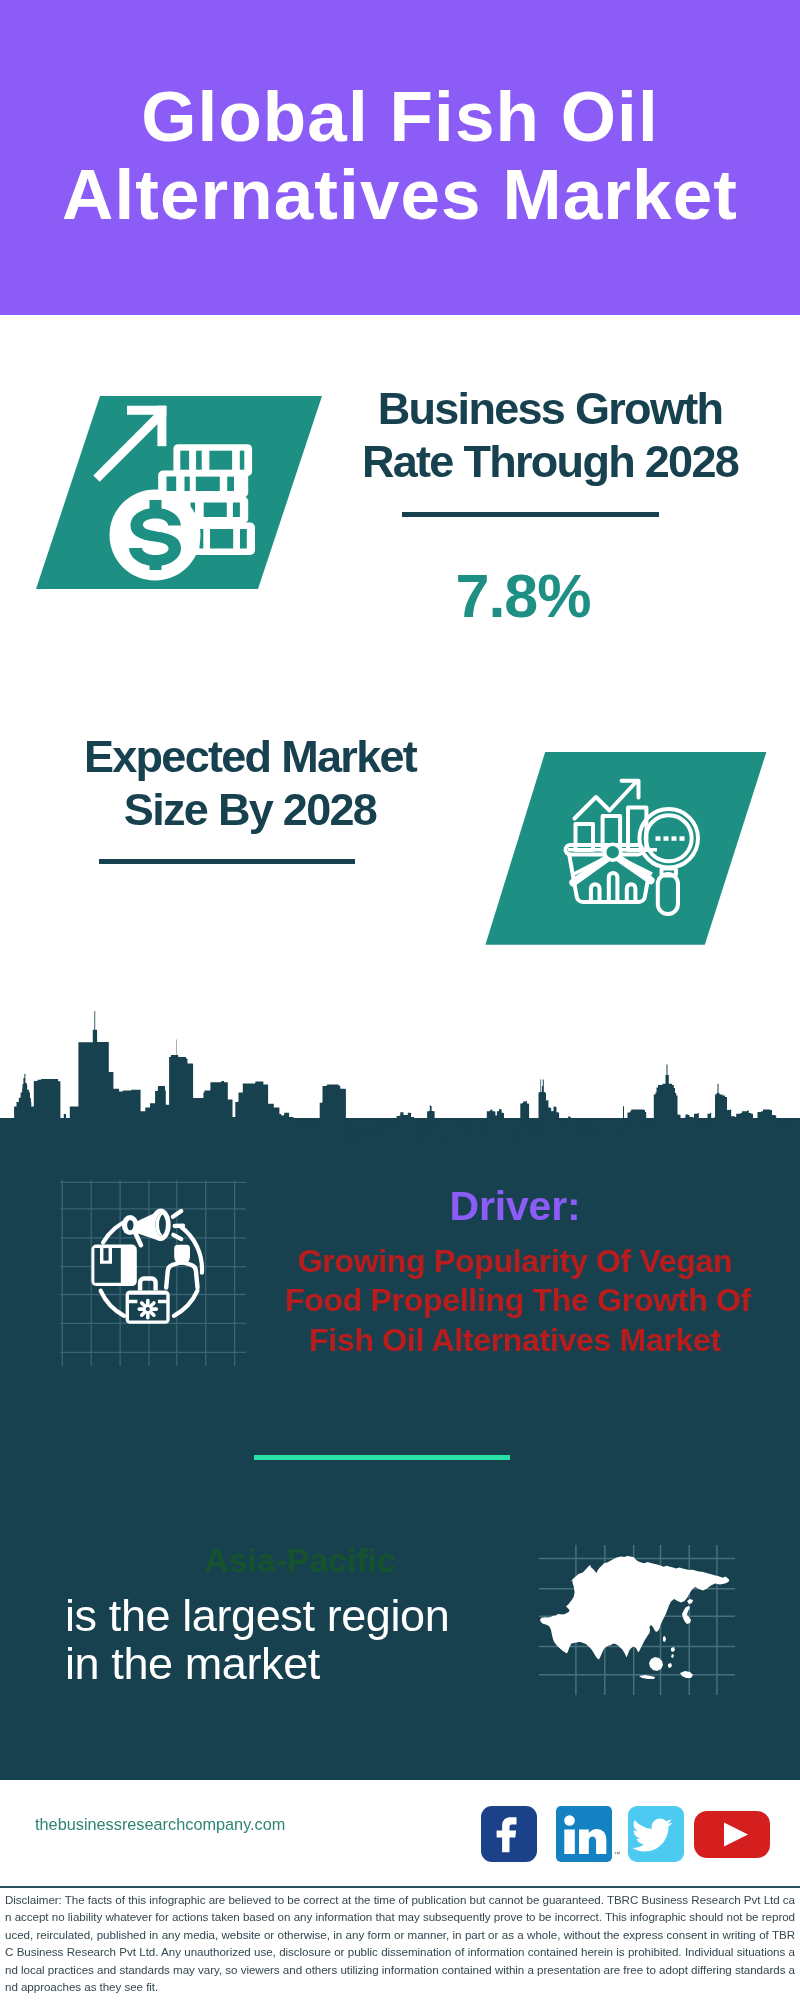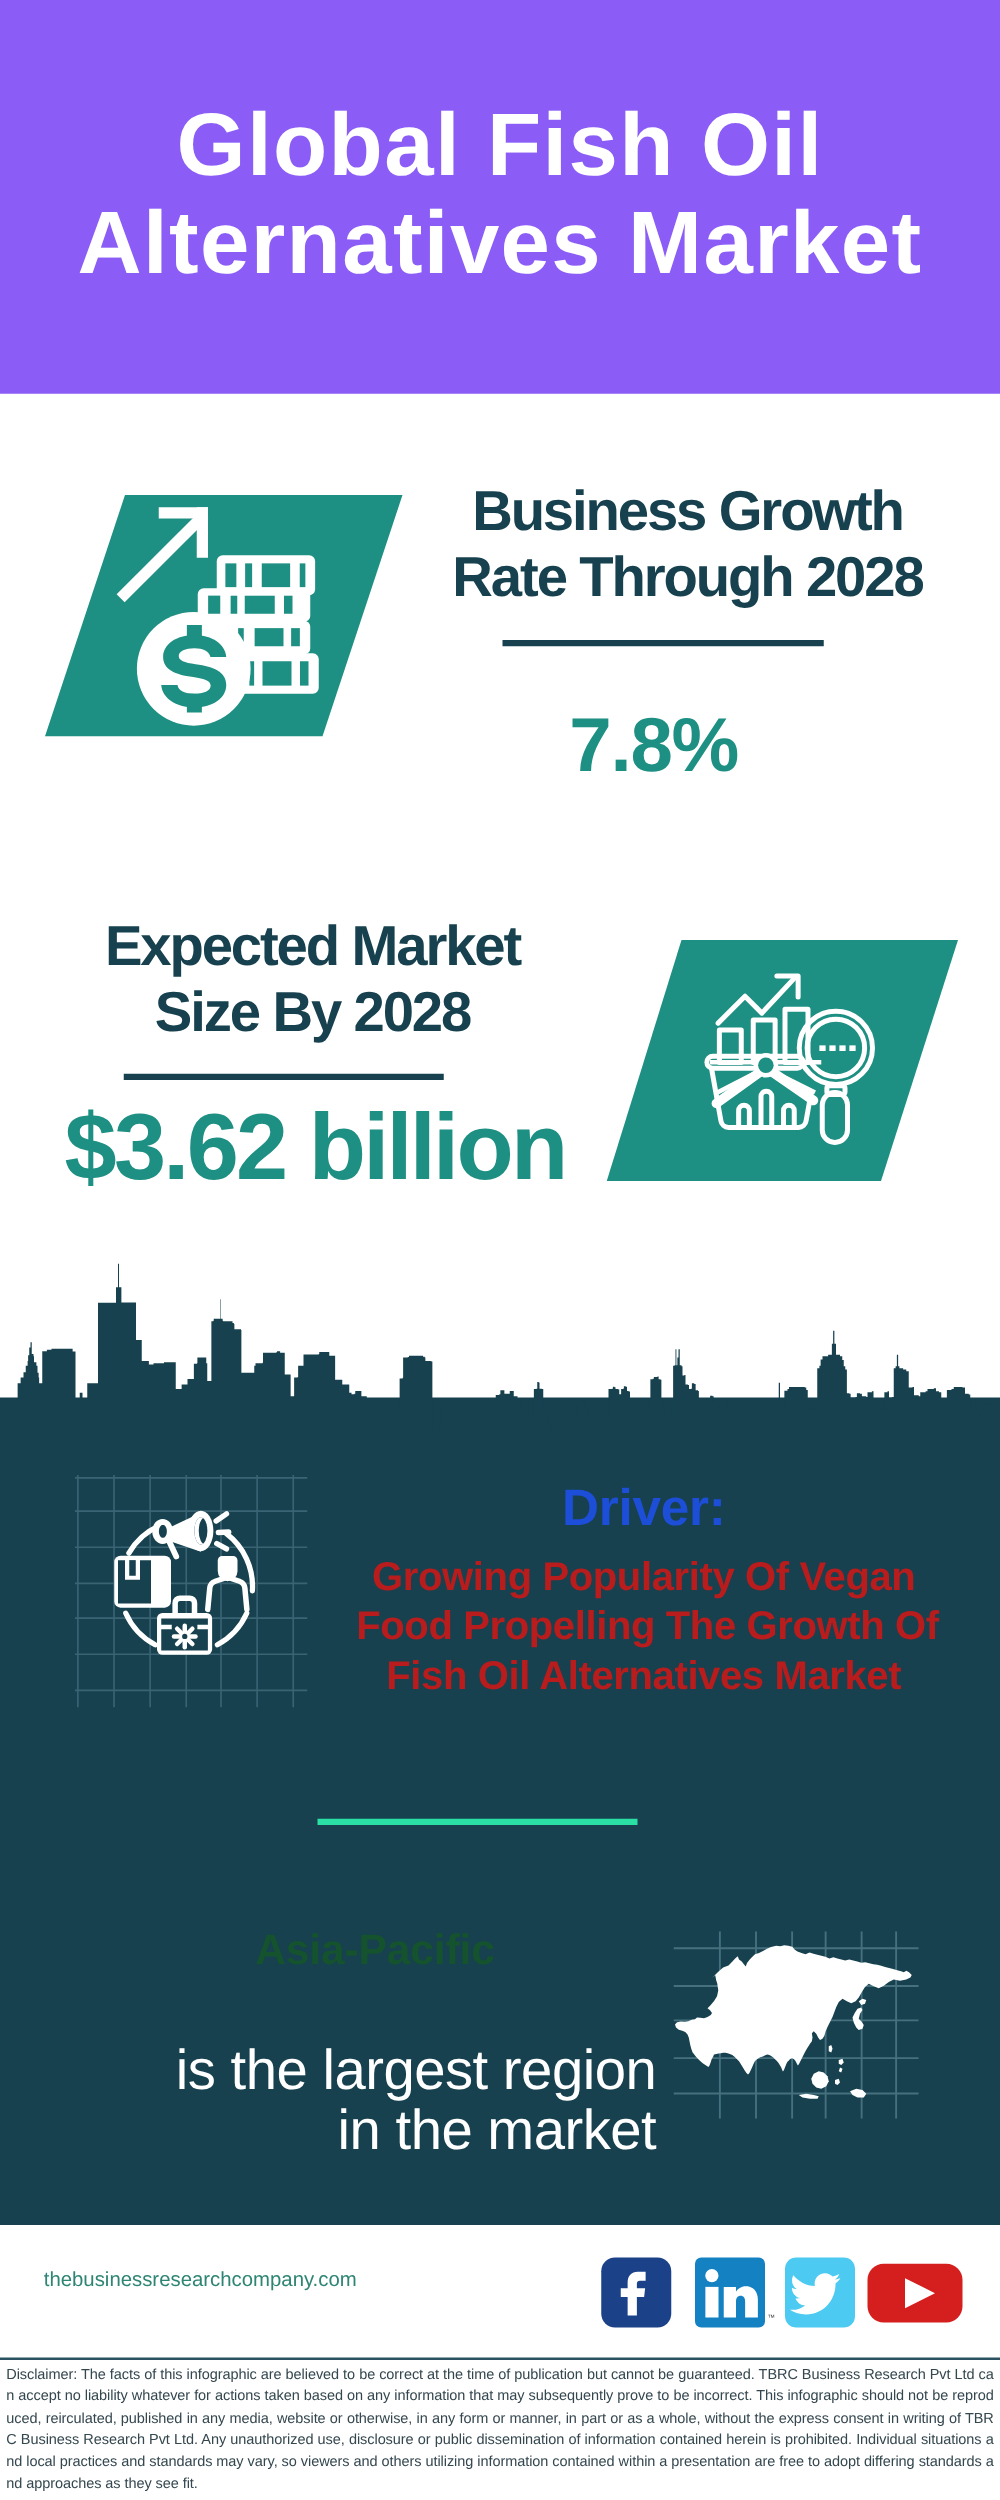--- a/index.html
+++ b/index.html
@@ -20,30 +20,30 @@
       line-height:53px;text-align:center;letter-spacing:-1.7px;}
   .stat-rule{position:absolute;height:4.5px;background:#17414f;}
   .stat-value{position:absolute;color:#1e9083;font-size:61px;font-weight:bold;
       text-align:center;line-height:100px;letter-spacing:-1px;}
   .stat-value.sm{font-size:75px;line-height:82px;letter-spacing:-2.2px;}
 
   
   .dark{position:absolute;left:0;top:1118px;width:800px;height:662px;background:#17414f;}
   .skyline{position:absolute;left:0;top:1000px;width:800px;height:160px;z-index:2;}
 
-  .driver-head{position:absolute;color:#1d4ed8;font-size:41px;font-weight:bold;
+  .driver-head{position:absolute;color:#8b5cf6;font-size:41px;font-weight:bold;
       text-align:center;line-height:46px;letter-spacing:-0.2px;}
   .driver-body{position:absolute;color:#b91c1c;font-size:32px;font-weight:bold;
       text-align:center;line-height:39.3px;letter-spacing:-0.3px;white-space:nowrap;}
   .sep{position:absolute;height:5px;background:#2ae0a4;}
 
   .region-head{position:absolute;color:#14532d;font-size:34px;font-weight:bold;
       text-align:center;line-height:50px;letter-spacing:-0.1px;white-space:nowrap;}
   .region-body{position:absolute;color:#ffffff;font-size:45px;font-weight:normal;
-      text-align:right;line-height:47.5px;letter-spacing:-0.4px;white-space:nowrap;margin-top:40px;}
+      text-align:left;line-height:47.5px;letter-spacing:-0.4px;white-space:nowrap;}
 
   
   .footer{position:absolute;left:0;top:1780px;width:800px;height:100px;background:#ffffff;}
   .src-line{position:absolute;color:#2e8573;font-size:16.3px;line-height:18px;white-space:nowrap;}
   .social{position:absolute;}
   .disclaimer{position:absolute;left:0;top:1891px;width:800px;color:#34474f;
       font-size:11.6px;line-height:17.4px;}
   .disclaimer p{margin:0;padding:0 5px;text-align:justify;word-break:break-all;
       letter-spacing:-0.05px;}
   .hr-thin{position:absolute;left:0;width:800px;height:2px;background:#2b5260;}
@@ -123,21 +123,20 @@
     <div>Rate Through 2028</div>
   </div>
   <div class="stat-rule" style="left:402px;top:512px;width:257px;"></div>
   <div class="stat-value" style="left:313px;top:546px;width:420px;">7.8%</div>
 
   <div class="stat-label" style="left:40px;top:730px;width:420px;">
     <div>Expected Market</div>
     <div>Size By 2028</div>
   </div>
   <div class="stat-rule" style="left:99px;top:859px;width:256px;"></div>
-  <div class="stat-value sm" style="left:42px;top:876px;width:420px;">$3.62 billion</div>
   <div class="para" style="left:480px;top:746px;">
     <svg width="292" height="205" viewBox="0 0 292 205">
       <polygon points="65.2,6 286.4,6 224.8,198.8 5.4,198.8" fill="#1e9083"></polygon>
 
       <g transform="translate(-480,-746)" fill="none" stroke="#ffffff" stroke-width="4" stroke-linecap="round" stroke-linejoin="round">
 
         <polyline points="574.5,818.5 596,797 609.5,810.5 636.5,781.5"></polyline>
         <polyline points="621.5,780.8 638.5,780.8 638.5,797.5"></polyline>
 
         <rect x="575.5" y="824" width="17.5" height="26"></rect>

